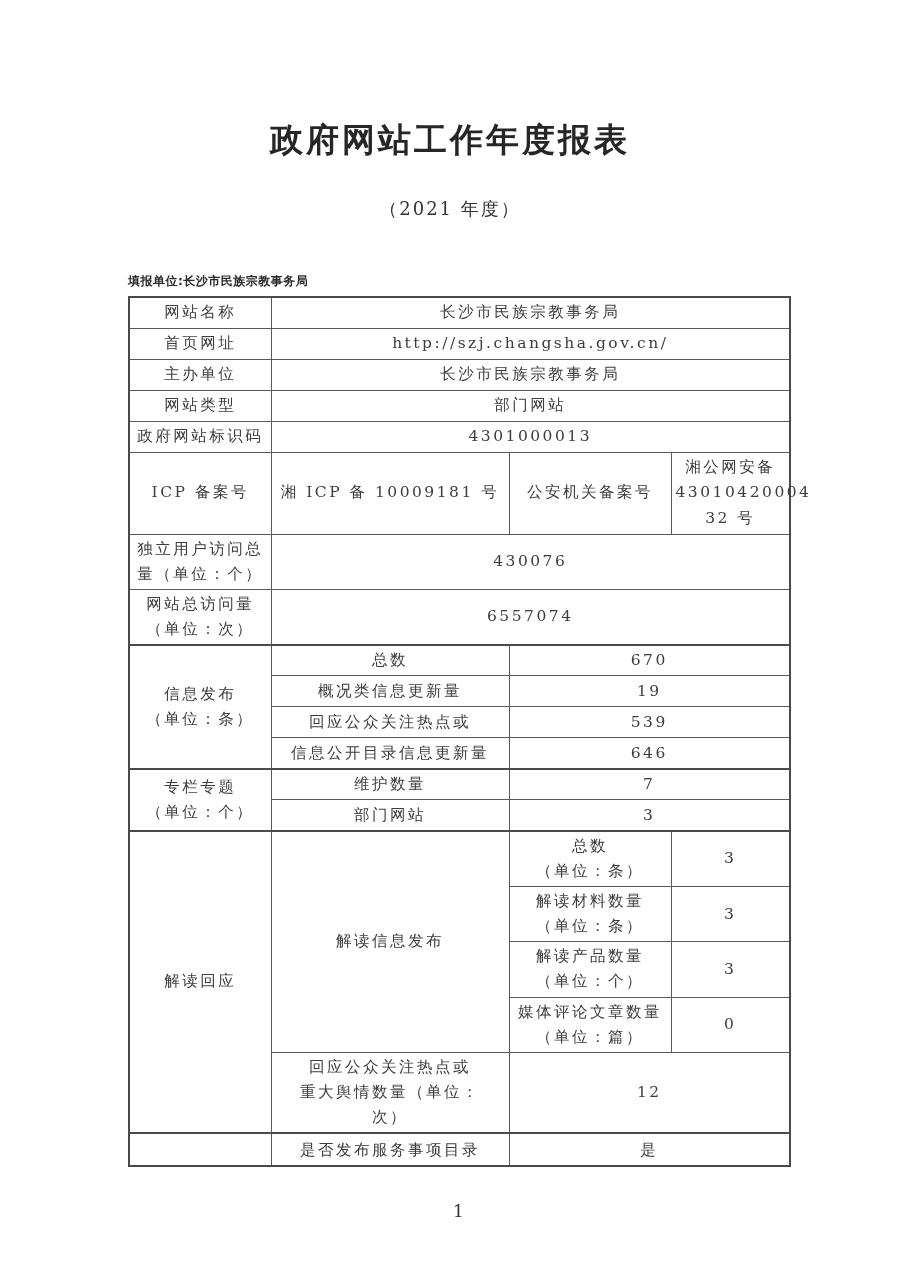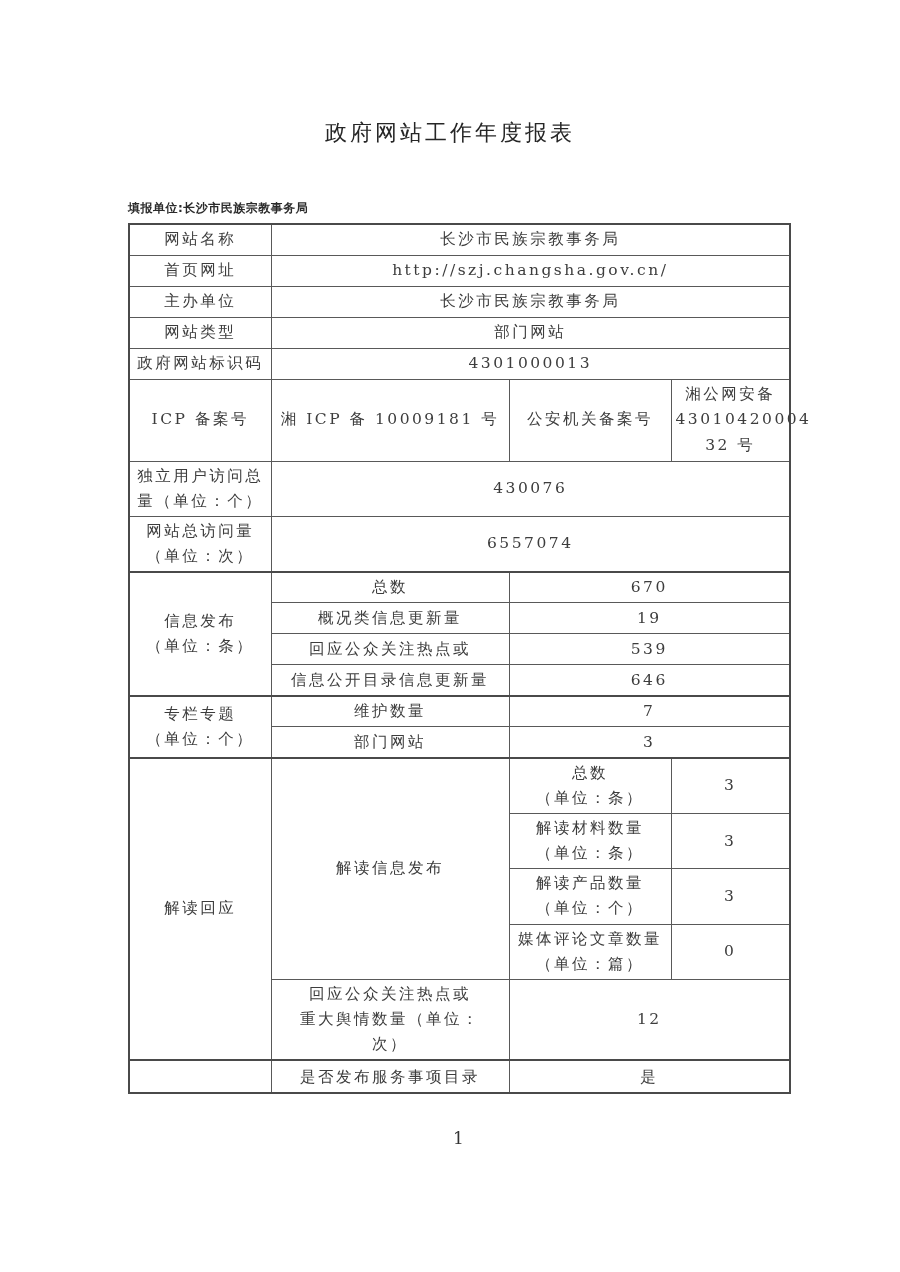--- a/index.html
+++ b/index.html
@@ -13,22 +13,22 @@
   .page {
     position: relative;
     width: 900px; height: 1272px;
     background: #ffffff;
     overflow: hidden;
   }
   .doc-title {
     margin-top: 118px;
     text-align: center;
     font-family: "DejaVu Sans", "Liberation Sans", sans-serif;
-    font-weight: 400;
-    font-size: 22px;
+    font-weight: 700;
+    font-size: 33px;
     letter-spacing: 3px;
     color: #262626;
   }
   .doc-subtitle {
     margin-top: 34px;
     text-align: center;
     font-size: 18px;
     letter-spacing: 2px;
     color: #333333;
   }
@@ -75,20 +75,21 @@
     font-size: 17px;
     color: #333333;
   }
 </style>
 </head>
 <body>
 
 <div class="page">
 
   <div class="doc-title">政府网站工作年度报表</div>
+  <div class="doc-subtitle">（2021 年度）</div>
   <div class="reporting-unit">填报单位:长沙市民族宗教事务局</div>
 
   <table class="report">
     <colgroup>
       <col style="width:142px">
         <col style="width:238px">
         <col style="width:162px">
         <col style="width:119px">
     </colgroup>
 

